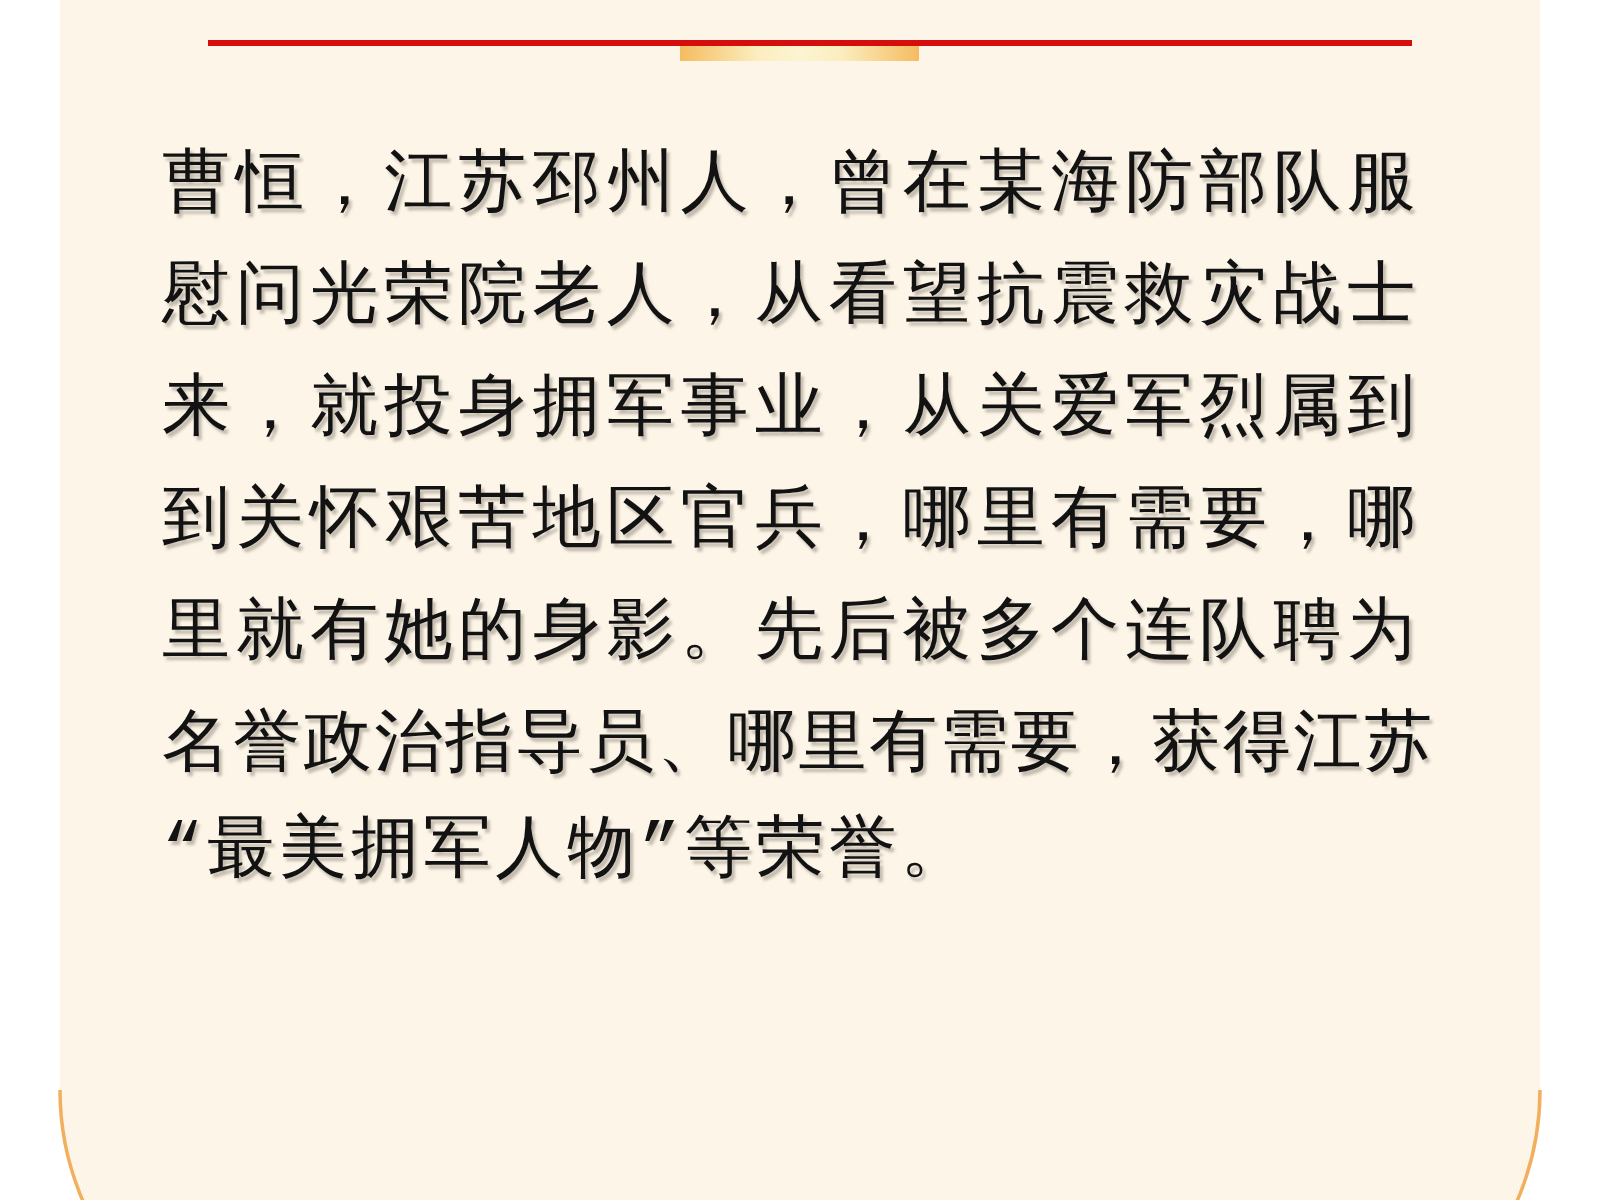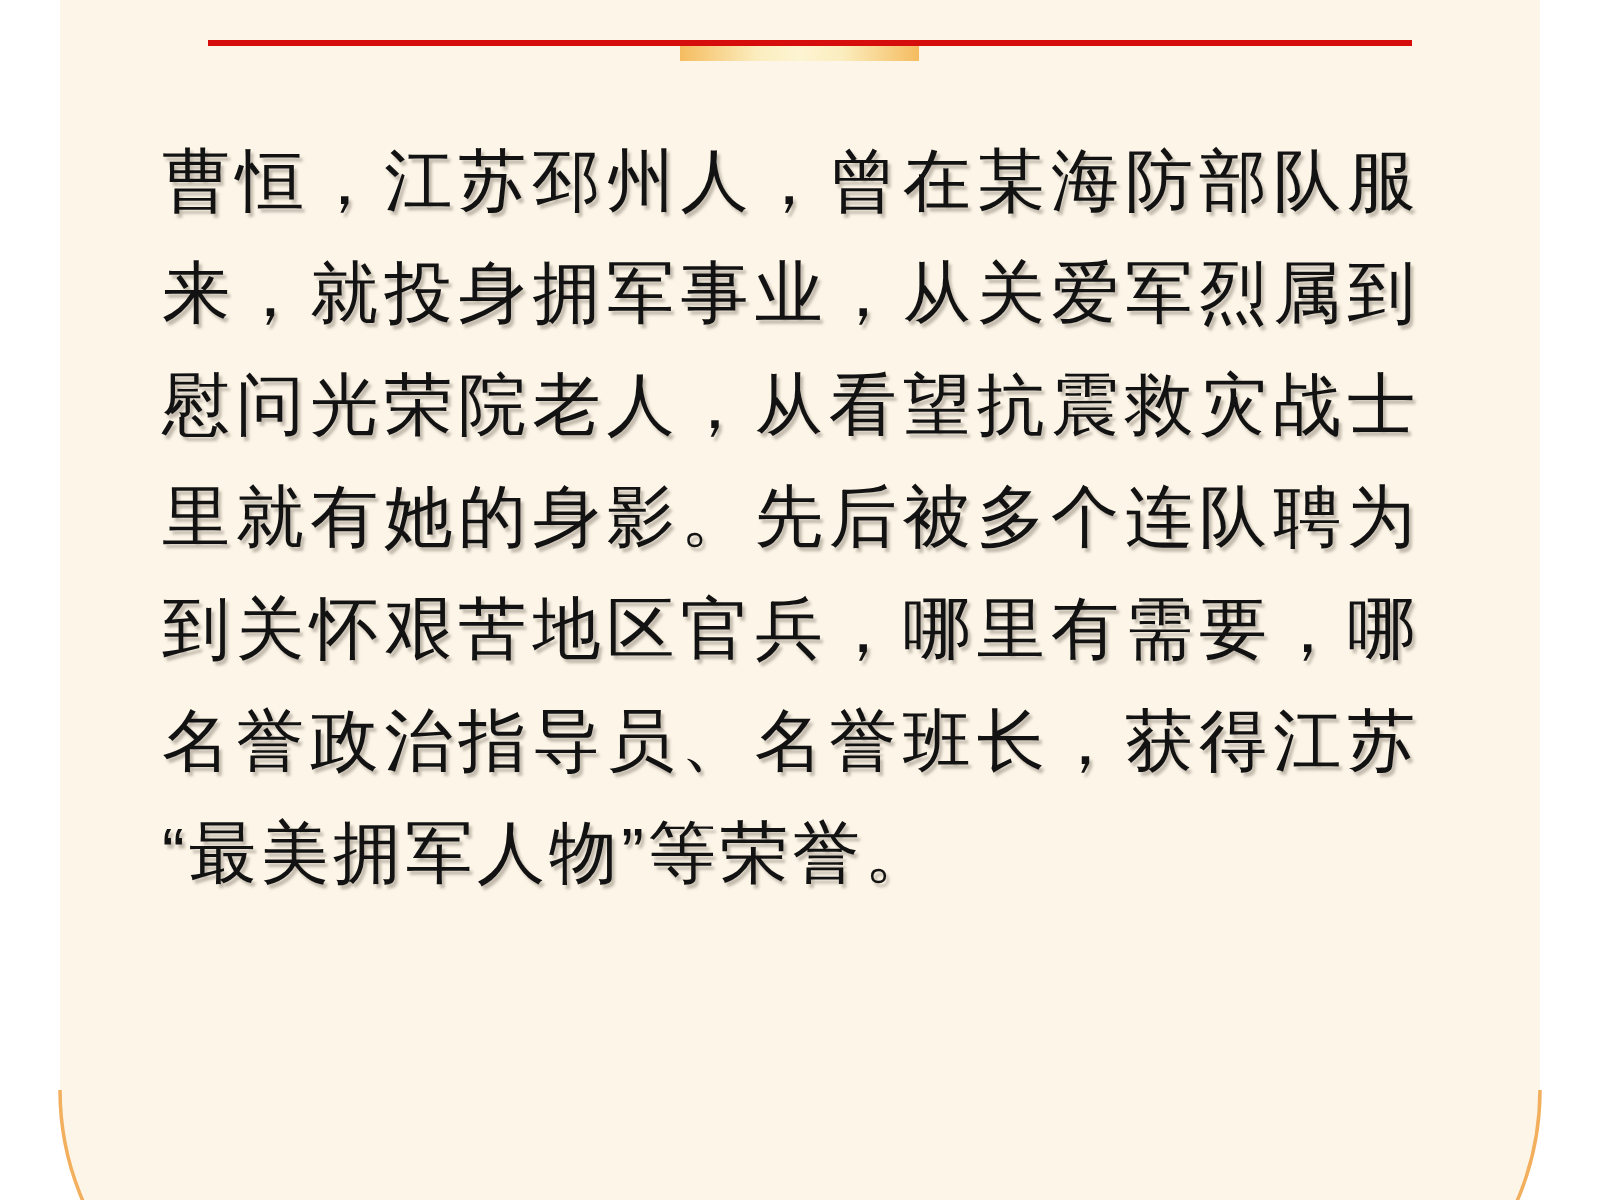--- a/index.html
+++ b/index.html
@@ -72,40 +72,41 @@
     white-space: nowrap;
     letter-spacing: 0.04em;
     text-align: justify;
     text-align-last: justify;
     text-shadow: 3px 4px 3px rgba(105, 95, 82, 0.40);
     font-weight: 500;
   }
   .text-line.last {
     text-align-last: left;
     letter-spacing: 0.06em;
+    font-family: Liberation Mono, monospace;
   }
 </style>
 </head>
 <body>
 
 <div class="stage">
 
   <div class="panel"></div>
 
   <svg class="arc-overlay" width="1600" height="1200" viewBox="0 0 1600 1200" xmlns="http://www.w3.org/2000/svg">
     <path d="M 60 1090 A 280 280 0 0 0 340 1370" fill="none" stroke="#F2AF5E" stroke-width="3.5"></path>
     <path d="M 1540 1090 A 280 280 0 0 1 1260 1370" fill="none" stroke="#F2AF5E" stroke-width="3.5"></path>
   </svg>
 
   <div class="ribbon"></div>
   <div class="divider-line"></div>
 
   <div class="article">
     <div class="text-line">曹恒，江苏邳州人，曾在某海防部队服</div>
+    <div class="text-line">慰问光荣院老人，从看望抗震救灾战士</div>
     <div class="text-line">来，就投身拥军事业，从关爱军烈属到</div>
-    <div class="text-line">慰问光荣院老人，从看望抗震救灾战士</div>
+    <div class="text-line">到关怀艰苦地区官兵，哪里有需要，哪</div>
     <div class="text-line">里就有她的身影。先后被多个连队聘为</div>
-    <div class="text-line">到关怀艰苦地区官兵，哪里有需要，哪</div>
-    <div class="text-line">名誉政治指导员、名誉班长，获得江苏</div>
+    <div class="text-line">名誉政治指导员、哪里有需要，获得江苏</div>
     <div class="text-line last">“最美拥军人物”等荣誉。</div>
   </div>
 
 </div>
 
 </body></html>

